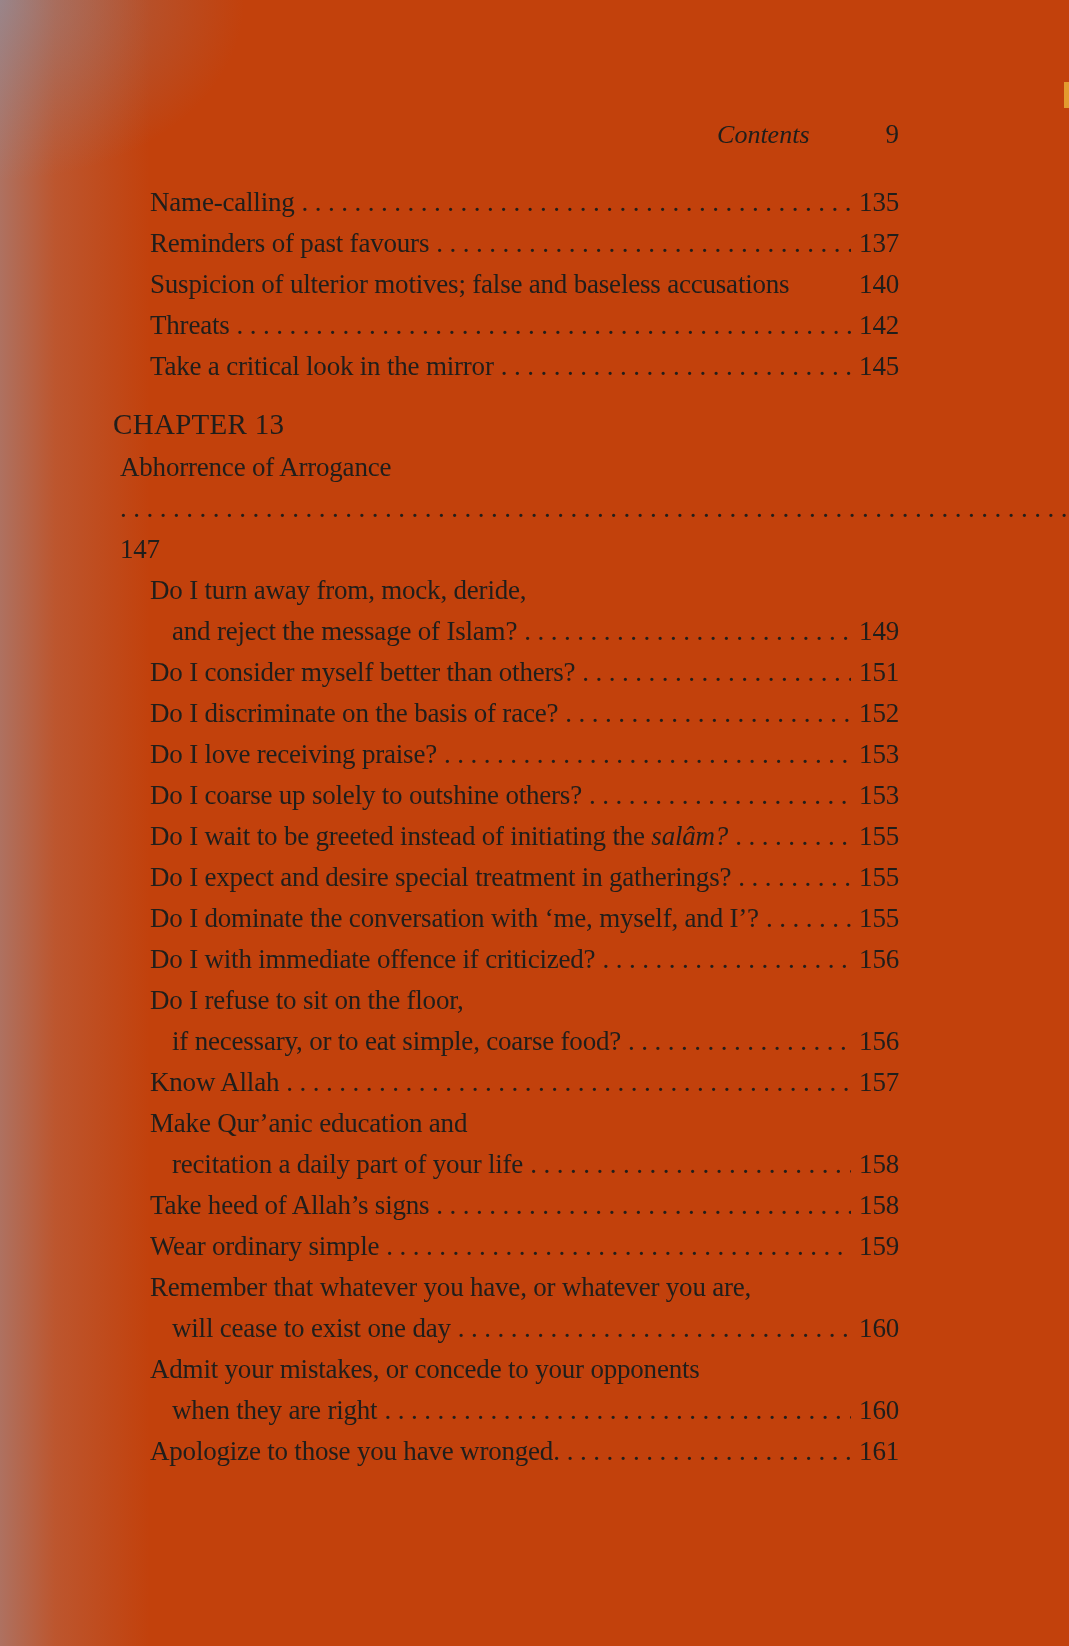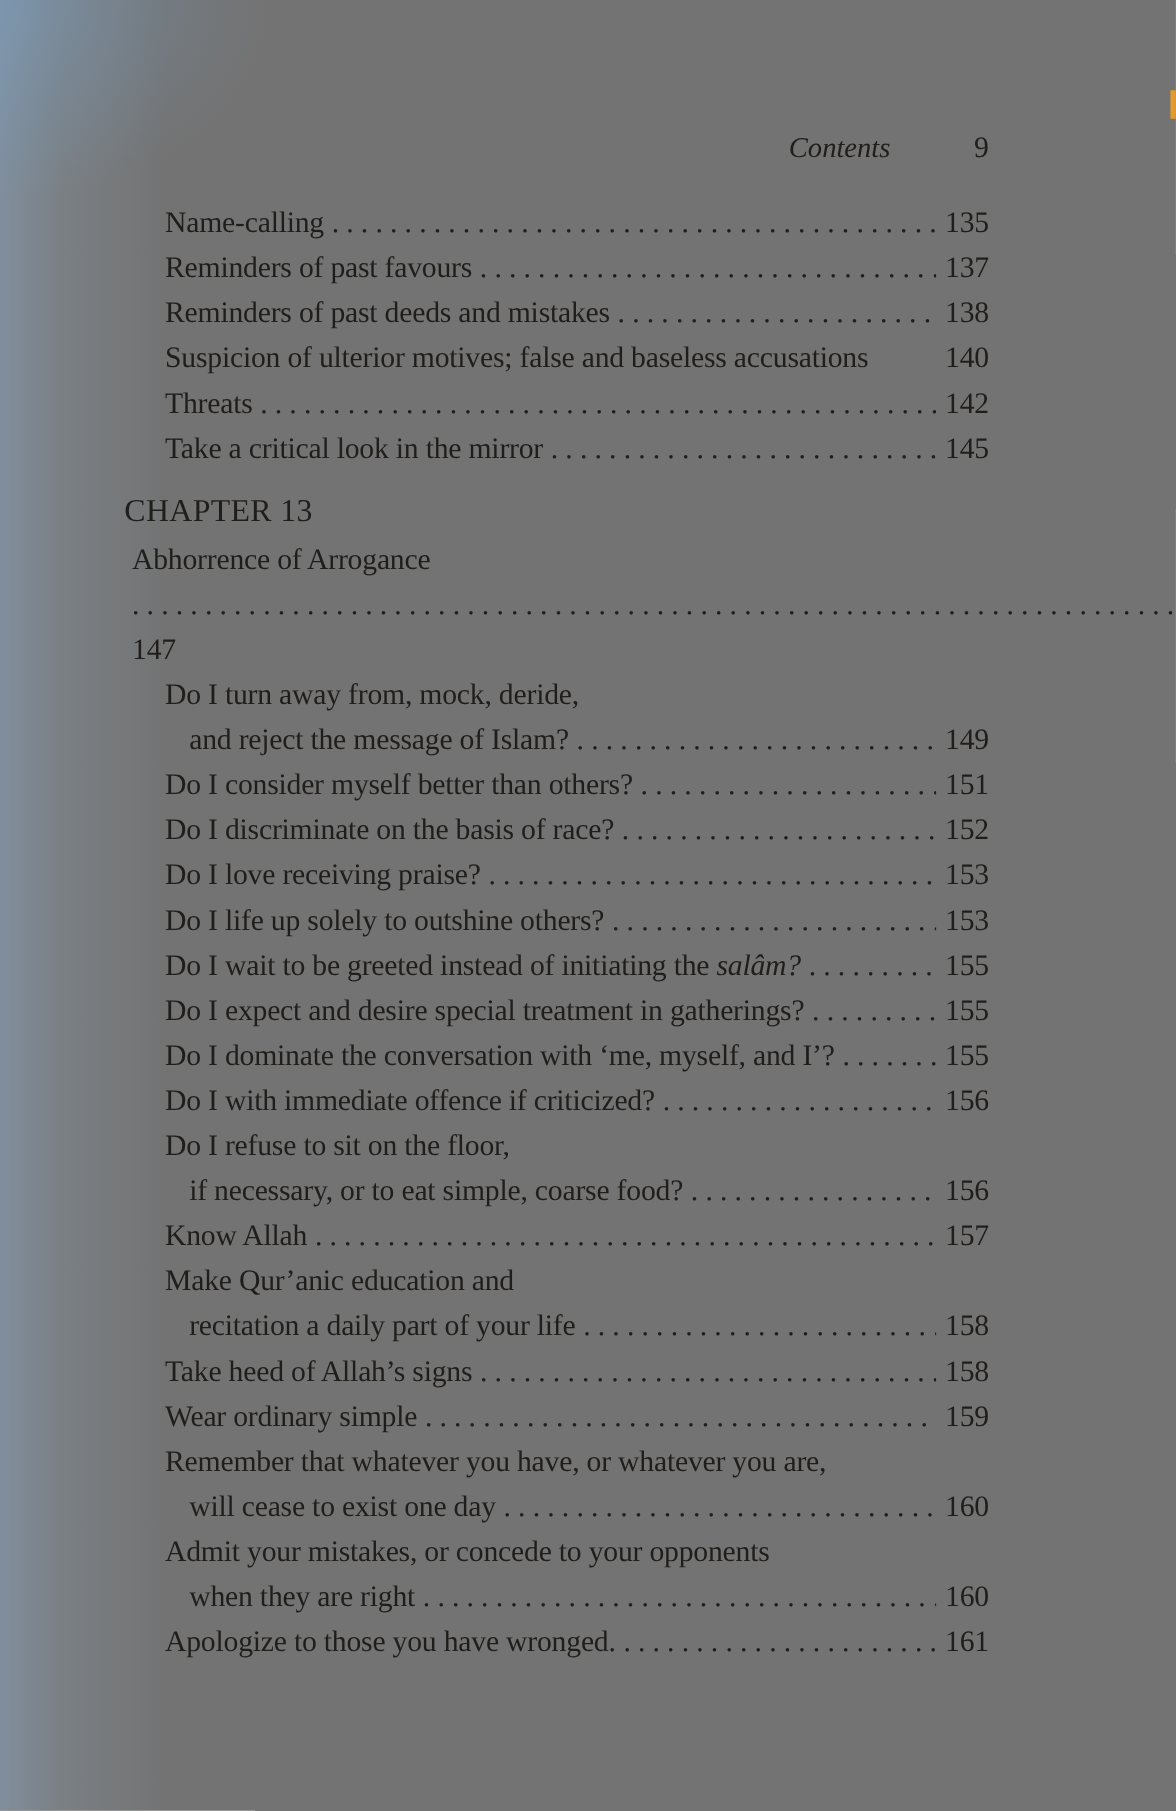--- a/index.html
+++ b/index.html
@@ -3,21 +3,21 @@
 <meta charset="utf-8">
 <style>
   * { box-sizing: border-box; }
   html, body { margin: 0; padding: 0; }
   body { width: 1069px; height: 1646px; background: #ffffff; }
 
   .page {
     position: relative;
     width: 1069px;
     height: 1646px;
-    background: #737373;
+    background: #c2410c;
     overflow: hidden;
     font-family: "Liberation Serif", "DejaVu Serif", serif;
     color: #201e1b;
   }
 
   
   .tint-left {
     position: absolute; left: 0; top: 0; bottom: 0; width: 160px;
     pointer-events: none;
     background: linear-gradient(to right,
@@ -97,27 +97,20 @@
         </div>
         <div class="entry">
           <div class="entry-row">
             <span class="entry-text"><span>Reminders of past favours</span></span>
             <span class="leader"></span>
             <span class="pg">137</span>
           </div>
         </div>
         <div class="entry">
           <div class="entry-row">
-            <span class="entry-text"><span>Reminders of past deeds and mistakes</span></span>
-            <span class="leader"></span>
-            <span class="pg">138</span>
-          </div>
-        </div>
-        <div class="entry">
-          <div class="entry-row">
             <span class="entry-text"><span>Suspicion of ulterior motives; false and baseless accusations</span></span>
             <span class="leader nodots"></span>
             <span class="pg">140</span>
           </div>
         </div>
         <div class="entry">
           <div class="entry-row">
             <span class="entry-text"><span>Threats</span></span>
             <span class="leader"></span>
             <span class="pg">142</span>
@@ -162,21 +155,21 @@
         </div>
         <div class="entry">
           <div class="entry-row">
             <span class="entry-text"><span>Do I love receiving praise?</span></span>
             <span class="leader"></span>
             <span class="pg">153</span>
           </div>
         </div>
         <div class="entry">
           <div class="entry-row">
-            <span class="entry-text"><span>Do I life up solely to outshine others?</span></span>
+            <span class="entry-text"><span>Do I coarse up solely to outshine others?</span></span>
             <span class="leader"></span>
             <span class="pg">153</span>
           </div>
         </div>
         <div class="entry">
           <div class="entry-row">
             <span class="entry-text"><span>Do I wait to be greeted instead of initiating the </span><span class="it">salâm?</span></span>
             <span class="leader"></span>
             <span class="pg">155</span>
           </div>

